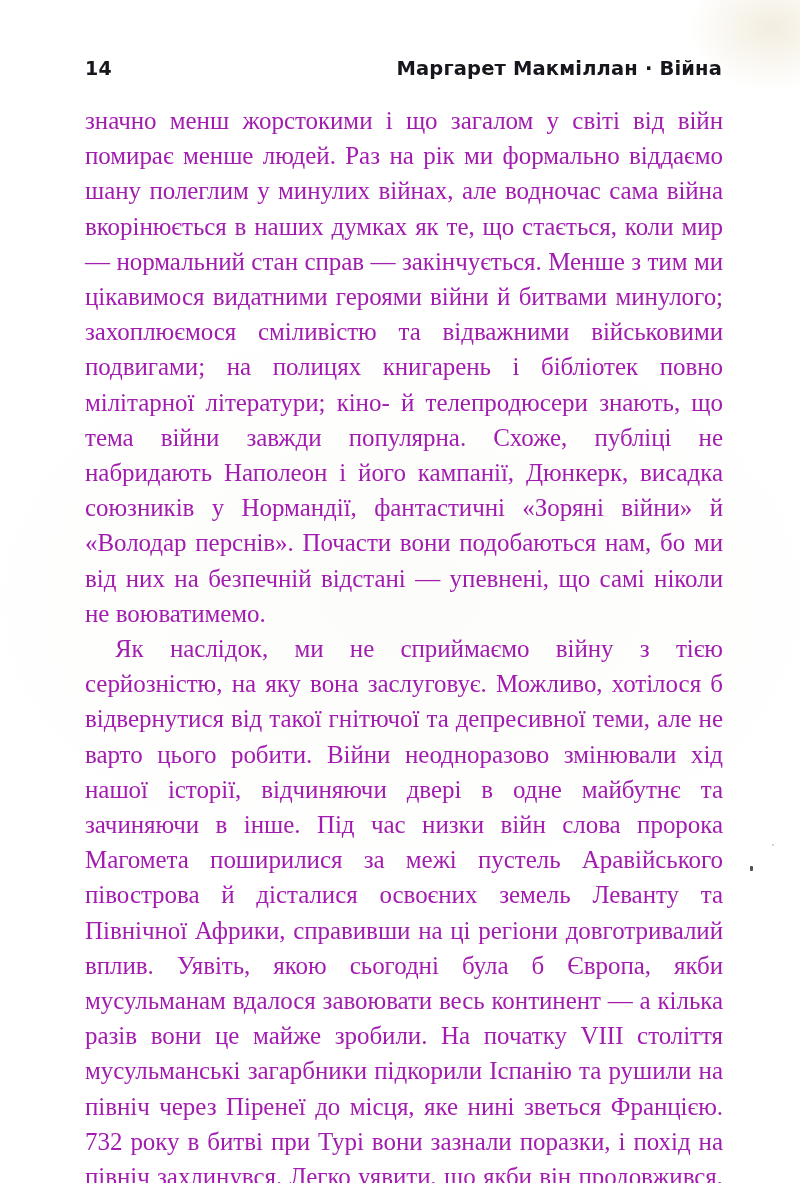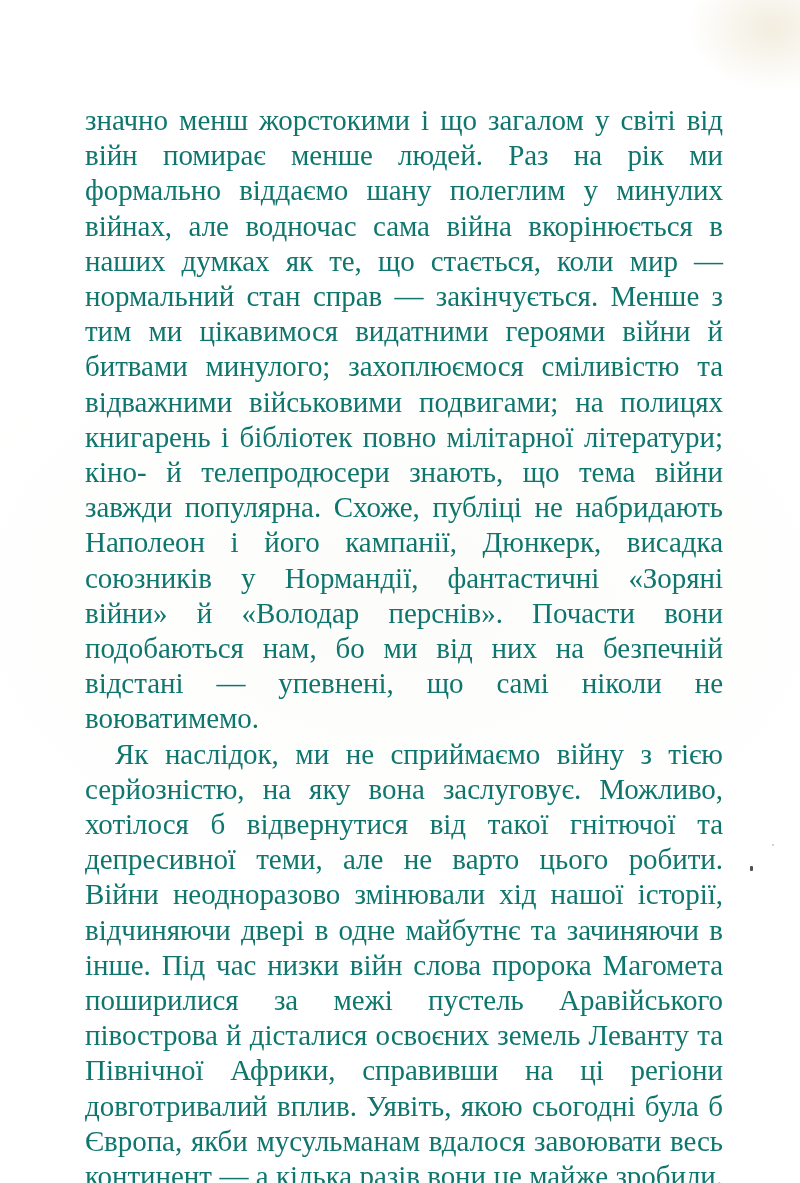--- a/index.html
+++ b/index.html
@@ -73,23 +73,23 @@
   
   .text-block {
     position: absolute;
     left: 85px;
     top: 103px;
     width: 638px;
   }
 
   .para {
     margin: 0;
-    font-size: 29px;
+    font-size: 25px;
     line-height: 35.2px;
-    color: #0f766e;
+    color: #a21caf;
     text-align: justify;
     text-justify: inter-word;
     letter-spacing: -0.05px;
     word-spacing: 0.2px;
     -webkit-font-smoothing: antialiased;
   }
 
   .para.indented {
     text-indent: 30px;
   }
@@ -100,19 +100,23 @@
 </style>
 </head>
 <body>
 
 <div class="page">
 
   <div class="paper-tint"></div>
   <div class="scan-speck s1"></div>
   <div class="scan-speck s2"></div>
 
+  <div class="running-head">
+    <span class="folio">14</span>
+    <span class="head-title">Маргарет Макміллан · Війна</span>
+  </div>
 
   <div class="text-block">
     <p class="para">значно менш жорстокими і що загалом у світі від війн помирає менше людей. Раз на рік ми формально віддаємо шану полеглим у минулих війнах, але водночас сама війна вкорінюється в наших думках як те, що стається, коли мир — нормальний стан справ — закінчується. Менше з тим ми цікавимося видатними героями війни й битвами минулого; захоплюємося сміливістю та відважними військовими подвигами; на полицях книгарень і бібліотек повно мілітарної літератури; кіно- й телепродюсери знають, що тема війни завжди популярна. Схоже, публіці не набридають Наполеон і його кампанії, Дюнкерк, висадка союзників у Нормандії, фантастичні «Зоряні війни» й «Володар перснів». Почасти вони подобаються нам, бо ми від них на безпечній відстані — упевнені, що самі ніколи не воюватимемо.</p>
     <p class="para indented">Як наслідок, ми не сприймаємо війну з тією серйозністю, на яку вона заслуговує. Можливо, хотілося б відвернутися від такої гнітючої та депресивної теми, але не варто цього робити. Війни неодноразово змінювали хід нашої історії, відчиняючи двері в одне майбутнє та зачиняючи в інше. Під час низки війн слова пророка Магомета поширилися за межі пустель Аравійського півострова й дісталися освоєних земель Леванту та Північної Африки, справивши на ці регіони довготривалий вплив. Уявіть, якою сьогодні була б Європа, якби мусульманам вдалося завоювати весь континент — а кілька разів вони це майже зробили. На початку VIII століття мусульманські загарбники підкорили Іспанію та рушили на північ через Піренеї до місця, яке нині зветься Францією. 732 року в битві при Турі вони зазнали поразки, і похід на північ захлинувся. Легко уявити, що якби він продовжився, то протягом наступних століть французьке суспільство та європейську історію формувала б не католицька Франція, а мусульманська. Приблизно вісімсот років потому османський султан Сулейман I підкорив Балкани й більшу частину Угорщини, а 1529 року його військо стояло під Віднем. Якби його воїни захопили це величне місто, до Османської імперії увійшла б Центральна Європа</p>
   </div>
 
 </div>
 
 </body></html>

